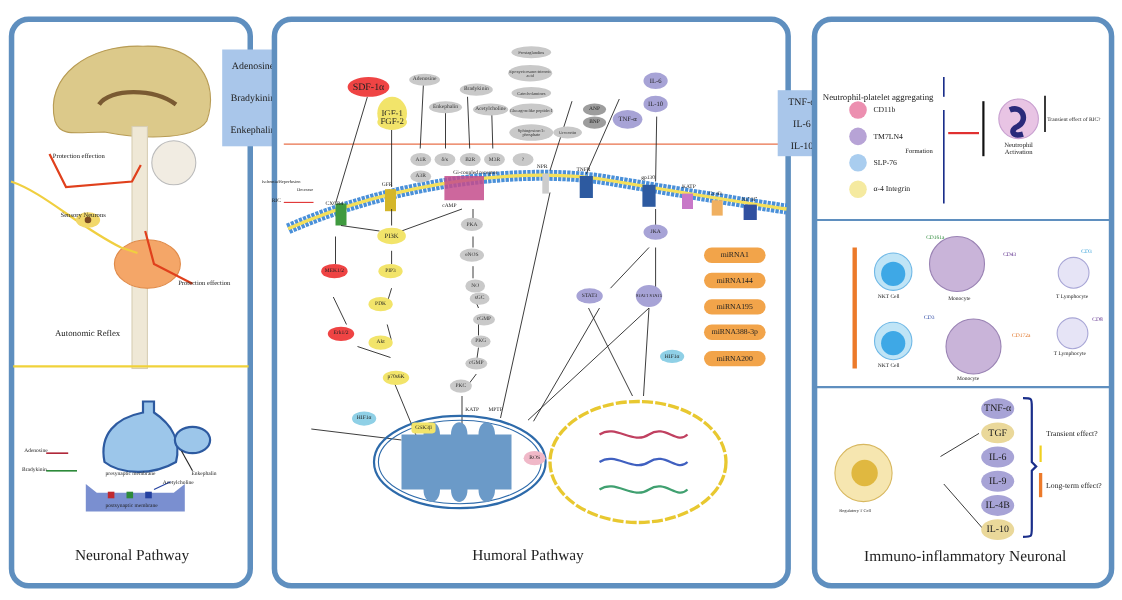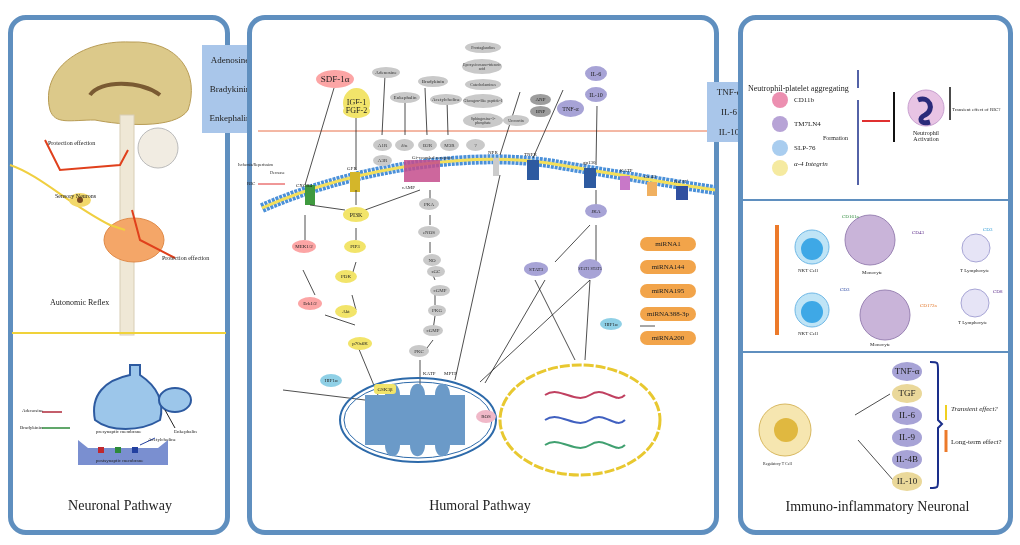--- a/index.html
+++ b/index.html
@@ -7,24 +7,24 @@
   .panel{position:absolute;border:5px solid #5f8fbf;border-radius:18px;background:#fff;box-sizing:border-box;}
   #p-neuro{left:8px;top:15px;width:222px;height:520px;}
   #p-humoral{left:247px;top:15px;width:472px;height:520px;}
   #p-immuno{left:738px;top:15px;width:275px;height:520px;}
   .ptitle{position:absolute;font-size:14px;text-align:center;}
   .t{position:absolute;font-size:7px;white-space:nowrap;}
   .node{position:absolute;border-radius:50%;display:flex;align-items:center;justify-content:center;font-size:8px;text-align:center;line-height:1;}
   .grey{background:#c9c9c9;color:#333;}
   .dgrey{background:#9d9d9d;color:#222;}
   .yel{background:#f2e46a;}
-  .grn{background:#fca5a5;font-family:Liberation Serif, serif;}
+  .grn{background:#ef4444;font-family:Liberation Serif, serif;}
   .pur{background:#a7a3d6;}
   .cyan{background:#8fd0e6;}
-  .orng{background:#f2a44a;border-radius:12px;margin-top:12px;}
+  .orng{background:#f2a44a;border-radius:12px;}
   .infobox{position:absolute;background:#a9c6ea;display:flex;flex-direction:column;justify-content:space-around;align-items:center;font-size:9px;}
   svg{position:absolute;left:0;top:0;}
 </style>
 </head>
 <body>
 
 <div class="panel" id="p-neuro"></div>
 <svg width="1020" height="545">
 
   <path d="M50,110 C40,70 80,40 130,42 C180,40 200,75 188,110 C175,130 120,125 95,120 C70,120 55,125 50,110 Z" fill="#dcc98a" stroke="#b89c55"></path>
@@ -250,21 +250,21 @@
       <span style="font-size:7px;">CD11b</span>
     </div>
   <div style="display:flex;align-items:center;height:24px;">
       <span style="width:16px;height:16px;border-radius:50%;background:#b7a3d6;display:inline-block;margin-right:6px;"></span>
       <span style="font-size:7px;">TM7LN4</span>
     </div>
   <div style="display:flex;align-items:center;height:24px;">
       <span style="width:16px;height:16px;border-radius:50%;background:#a9cdef;display:inline-block;margin-right:6px;"></span>
       <span style="font-size:7px;">SLP-76</span>
     </div>
-  <div style="display:flex;align-items:flex-start;height:24px;font-style:italic;">
+  <div style="display:flex;align-items:center;height:24px;">
       <span style="width:16px;height:16px;border-radius:50%;background:#f5eaa0;display:inline-block;margin-right:6px;"></span>
       <span style="font-size:7px;">α-4 Integrin</span>
     </div>
 </div>
 <div class="t" style="left:823px;top:135px;font-size:6px;">Formation</div>
 <div class="t" style="left:908px;top:130px;font-size:6px;width:36px;white-space:normal;text-align:center;">Neutrophil Activation</div>
 <div class="t" style="left:952px;top:107px;font-size:5px;">Transient effect of RIC?</div>
 
 <div class="t" style="left:798px;top:268px;font-size:5px;">NKT Cell</div>
 <div class="t" style="left:842px;top:214px;font-size:5px;color:#2d8a3a;">CD161a</div>
@@ -279,15 +279,15 @@
 <div class="t" style="left:958px;top:320px;font-size:5px;">T Lymphocyte</div>
 <div class="t" style="left:993px;top:289px;font-size:5px;color:#5a2a8a;">CD8</div>
 
 <div class="t" style="left:763px;top:461px;font-size:4px;">Regulatory T Cell</div>
 <div class="node pur" style="left:892px;top:362px;width:30px;height:19px;font-size:9px;">TNF-α</div>
 <div class="node" style="left:892px;top:384px;width:30px;height:19px;font-size:9px;background:#ead89a;">TGF</div>
 <div class="node pur" style="left:892px;top:406px;width:30px;height:19px;font-size:9px;">IL-6</div>
 <div class="node pur" style="left:892px;top:428px;width:30px;height:19px;font-size:9px;">IL-9</div>
 <div class="node pur" style="left:892px;top:450px;width:30px;height:19px;font-size:9px;">IL-4B</div>
 <div class="node" style="left:892px;top:472px;width:30px;height:19px;font-size:9px;background:#ead89a;">IL-10</div>
-<div class="t" style="left:951px;top:405px;font-size:7px;font-style:italic;">Transient effect?</div>
+<div class="t" style="left:951px;top:390px;font-size:7px;">Transient effect?</div>
 <div class="t" style="left:951px;top:438px;font-size:7px;">Long-term effect?</div>
 <div class="ptitle" style="left:740px;top:499px;width:275px;">Immuno-inflammatory Neuronal</div>
 
 </body></html>

